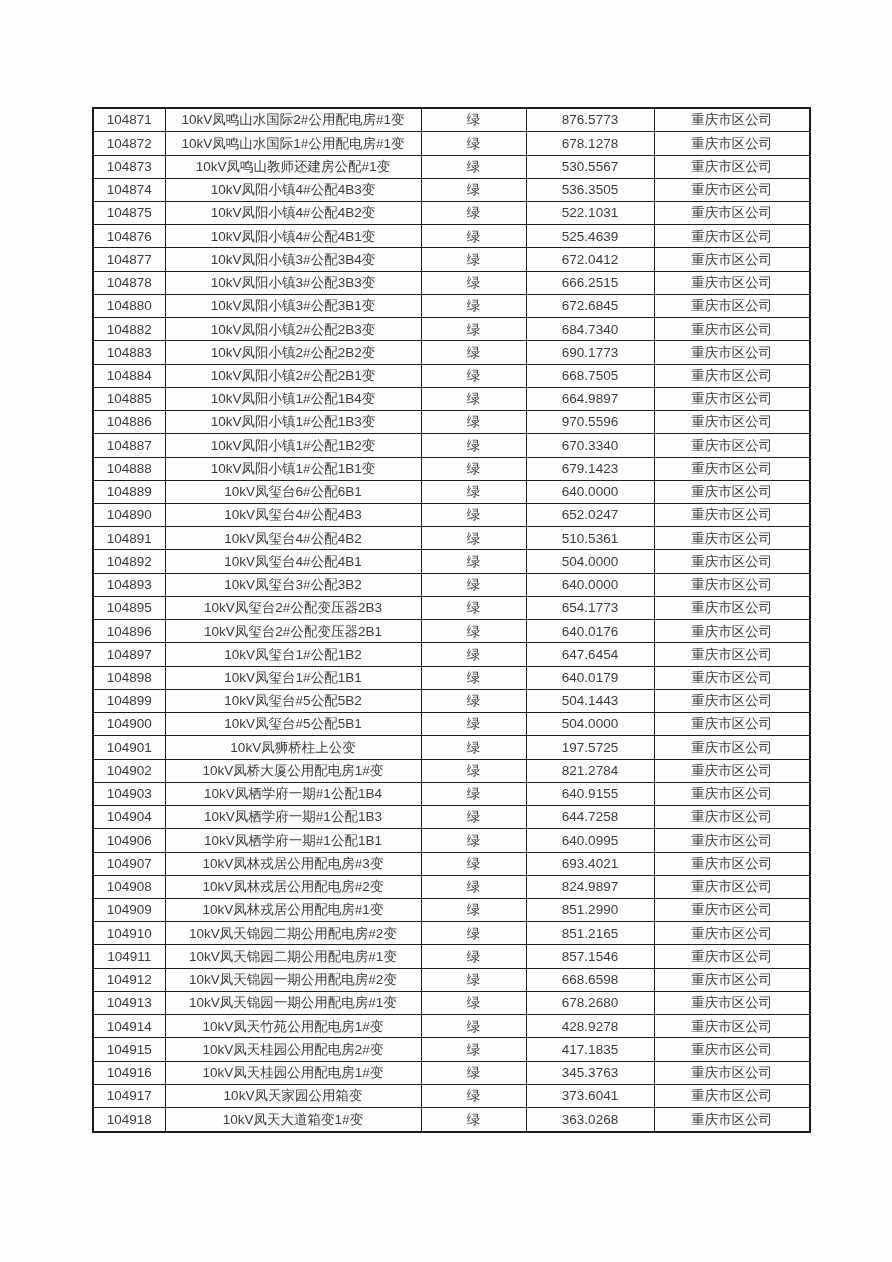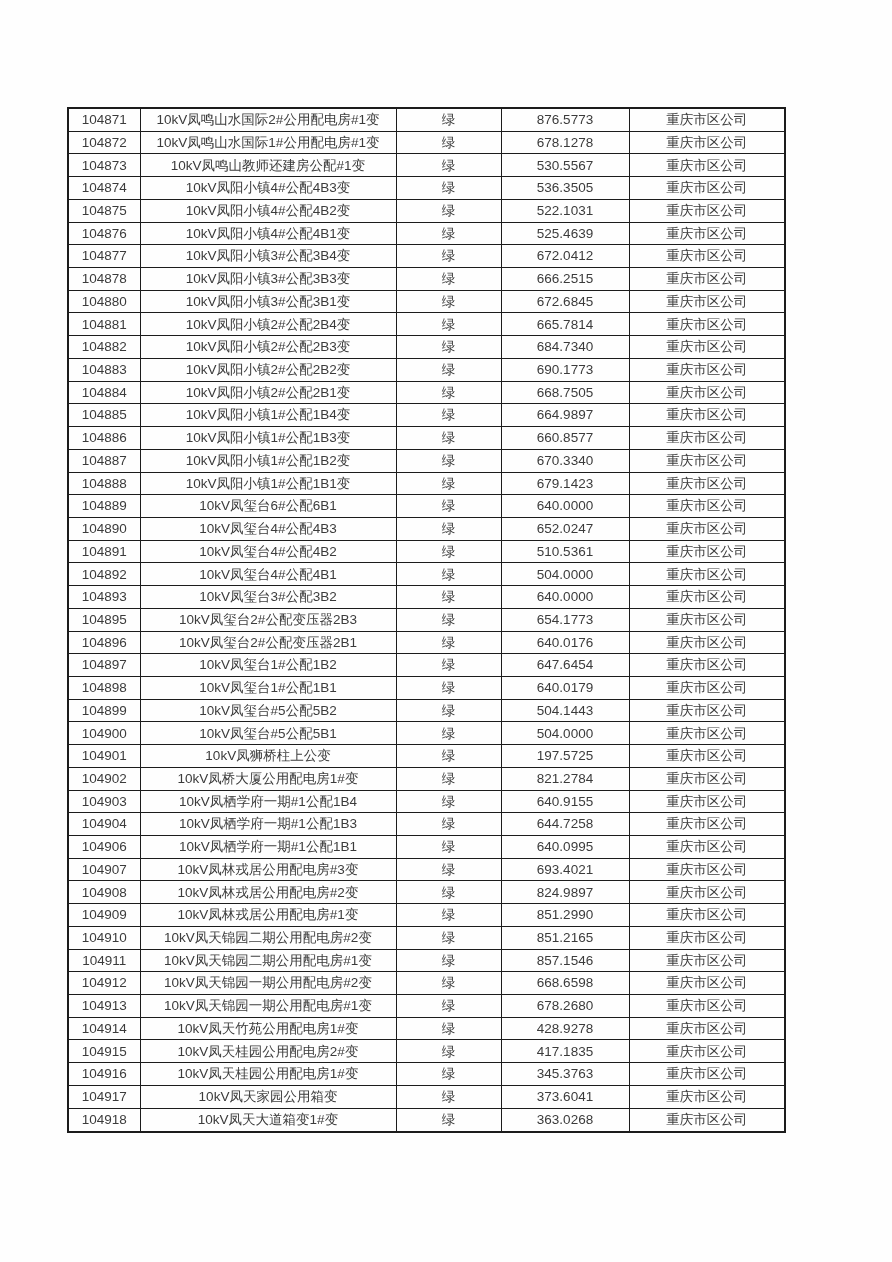--- a/index.html
+++ b/index.html
@@ -12,21 +12,21 @@
     font-family: "Liberation Sans", "DejaVu Sans", sans-serif;
   }
   .page {
     position: relative;
     width: 892px;
     height: 1262px;
     background: #fefefe;
   }
   table.data-table {
     position: absolute;
-    left: 67px;
+    left: 92px;
     top: 107px;
     width: 717px;
     height: 1026px;
     border-collapse: collapse;
     table-layout: fixed;
     border: 2px solid #1c1c1c;
   }
   table.data-table td {
     border: 1.6px solid #1c1c1c;
     padding: 0 2px;
@@ -115,27 +115,20 @@
           <td>重庆市区公司</td>
         </tr>
         <tr>
           <td>104880</td>
           <td>10kV凤阳小镇3#公配3B1变</td>
           <td>绿</td>
           <td>672.6845</td>
           <td>重庆市区公司</td>
         </tr>
         <tr>
-          <td>104881</td>
-          <td>10kV凤阳小镇2#公配2B4变</td>
-          <td>绿</td>
-          <td>665.7814</td>
-          <td>重庆市区公司</td>
-        </tr>
-        <tr>
           <td>104882</td>
           <td>10kV凤阳小镇2#公配2B3变</td>
           <td>绿</td>
           <td>684.7340</td>
           <td>重庆市区公司</td>
         </tr>
         <tr>
           <td>104883</td>
           <td>10kV凤阳小镇2#公配2B2变</td>
           <td>绿</td>
@@ -153,21 +146,21 @@
           <td>104885</td>
           <td>10kV凤阳小镇1#公配1B4变</td>
           <td>绿</td>
           <td>664.9897</td>
           <td>重庆市区公司</td>
         </tr>
         <tr>
           <td>104886</td>
           <td>10kV凤阳小镇1#公配1B3变</td>
           <td>绿</td>
-          <td>660.8577</td>
+          <td>970.5596</td>
           <td>重庆市区公司</td>
         </tr>
         <tr>
           <td>104887</td>
           <td>10kV凤阳小镇1#公配1B2变</td>
           <td>绿</td>
           <td>670.3340</td>
           <td>重庆市区公司</td>
         </tr>
         <tr>

